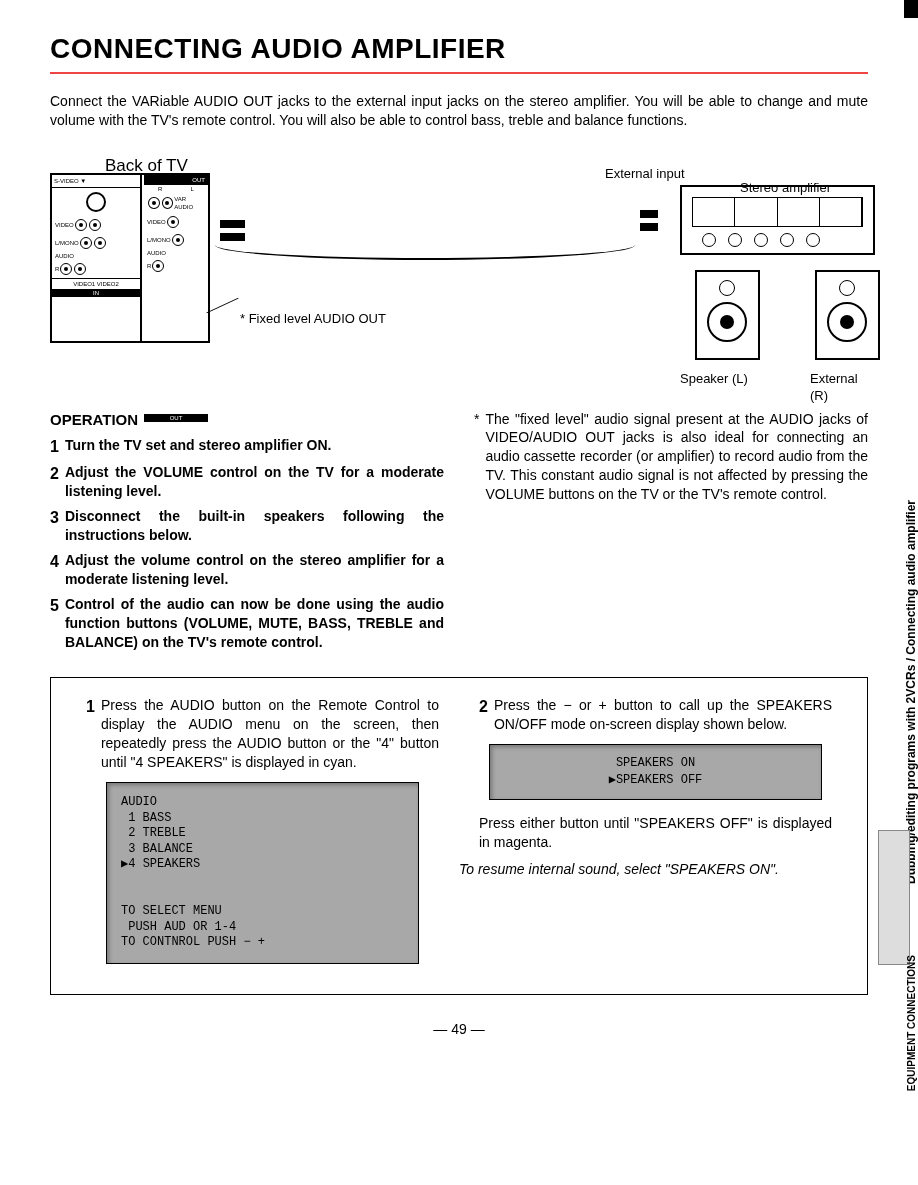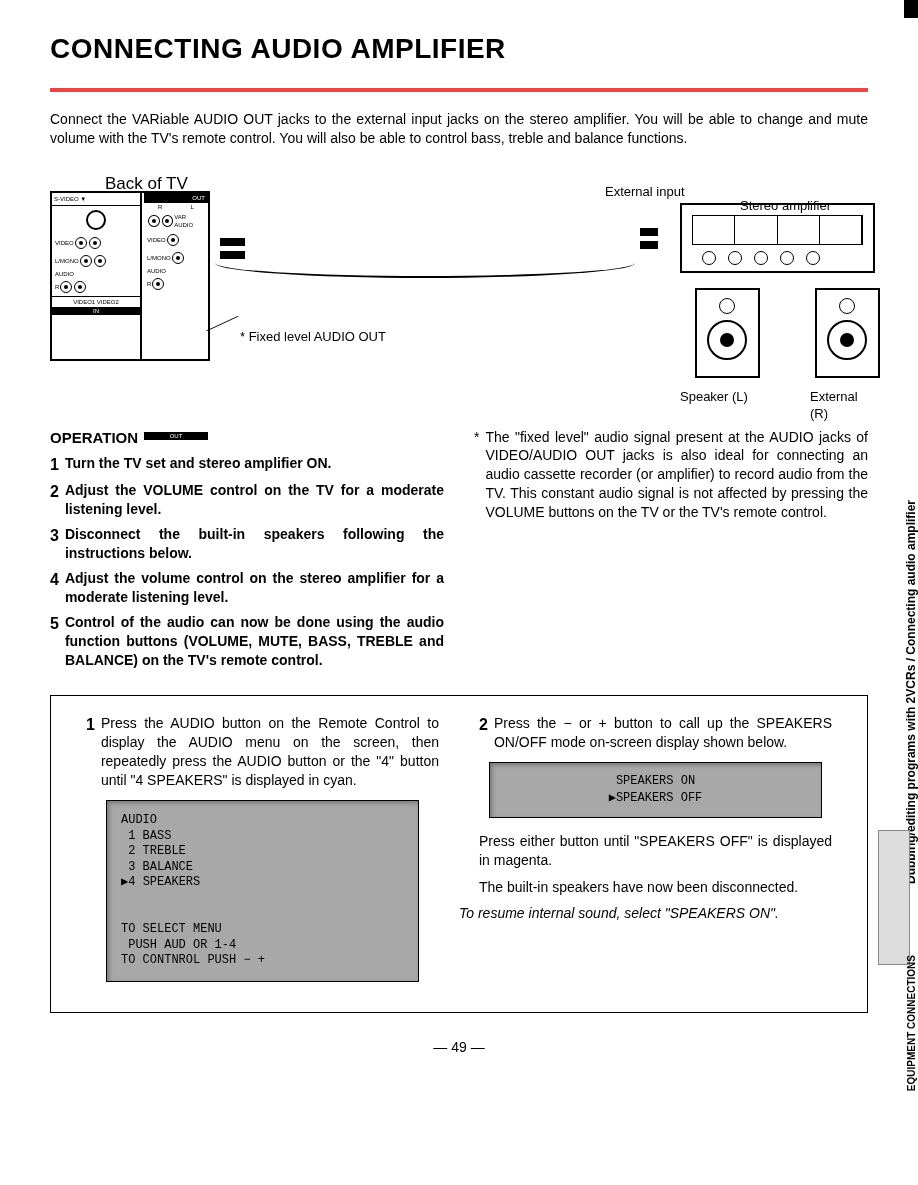--- a/index.html
+++ b/index.html
@@ -9,22 +9,22 @@
     width: 918px;
     height: 1185px;
     position: relative;
     padding: 30px 50px 30px 50px;
     font-size: 14px;
     line-height: 1.35;
   }
   .page-title {
     font-size: 28px;
     font-weight: bold;
-    border-bottom: 4px solid #ef4444;
-    padding-bottom: 20px;
+    border-bottom: 2px solid #ef4444;
+    padding-bottom: 4px;
     margin-bottom: 18px;
     letter-spacing: 0.5px;
   }
   .intro {
     text-align: justify;
     margin-bottom: 25px;
     font-size: 14px;
   }
   .diagram-area {
     position: relative;
@@ -323,21 +323,20 @@
     <div class="disc-col">
       <div class="disc-step">
         <span class="op-num">2</span>
         <span>Press the − or + button to call up the SPEAKERS ON/OFF mode on-screen display shown below.</span>
       </div>
       <div class="screen2">
         <div>SPEAKERS ON</div>
         <div>▶SPEAKERS OFF</div>
       </div>
       <p class="after-screen">Press either button until "SPEAKERS OFF" is displayed in magenta.</p>
-      <p class="after-screen">The built-in speakers have now been disconnected.</p>
       <p class="after-screen" style="margin-left:-20px;font-style:italic;">To resume internal sound, select "SPEAKERS ON".</p>
     </div>
   </div>
 </div>
 
 <div class="page-num">— 49 —</div>
 
 <div class="side-text">Dubbing/editing programs with 2VCRs / Connecting audio amplifier</div>
 <div class="side-tab"></div>
 <div class="side-tab-text">EQUIPMENT

